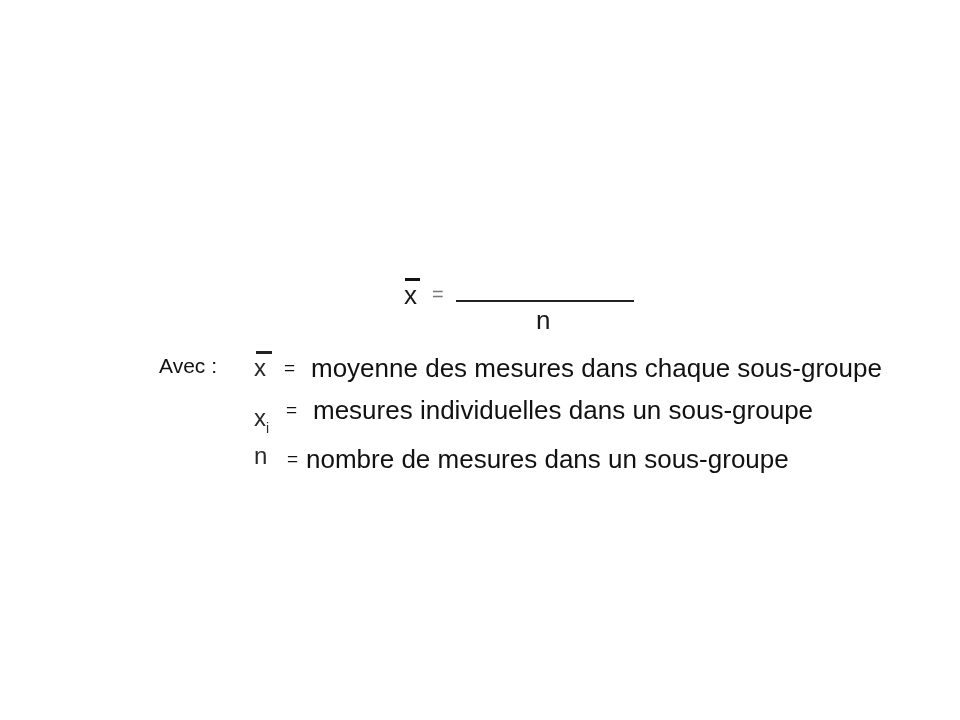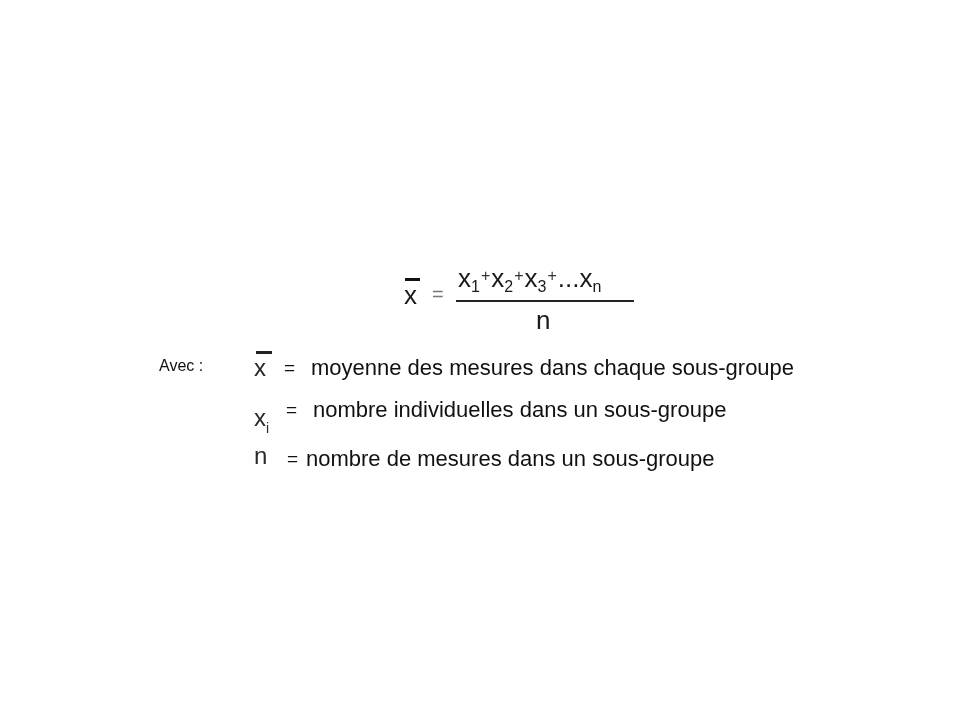--- a/index.html
+++ b/index.html
@@ -81,21 +81,21 @@
       top: 48px;
       font-size: 26px;
       line-height: 28px;
       color: #1a1a1a;
     }
 
     
     .avec {
       left: 159px;
       top: 356px;
-      font-size: 16px;
+      font-size: 21px;
       line-height: 20px;
       color: #111;
     }
     .def-row {
       left: 254px;
       height: 30px;
       white-space: nowrap;
     }
     .def-sym {
       position: absolute;
@@ -119,21 +119,21 @@
     .def-eq {
       position: absolute;
       left: 30px;
       font-size: 19px;
       line-height: 22px;
       color: #111;
     }
     .def-text {
       position: absolute;
       left: 57px;
-      font-size: 22px;
+      font-size: 26px;
       line-height: 22px;
       color: #111;
     }
 
     .row1 { top: 352px; }
     .row1 .def-sym { top: 4px; }
     .row1 .def-eq { top: 5px; }
     .row1 .def-text { top: 5px; }
 
     .row2 { top: 396px; }
@@ -146,39 +146,36 @@
     .row3 .def-eq { top: 4px; left: 33px; }
     .row3 .def-text { top: 4px; left: 52px; }
   </style>
 </head>
 <body>
 
 <div class="abs formula">
   <div class="xbar-bar"></div>
   <div class="xbar-sym">x</div>
   <div class="eq-sym">=</div>
-  <div class="numerator">
-    <span><span>x</span><sub>1</sub></span><span class="plus">+</span><span><span>x</span><sub>2</sub></span><span class="plus">+</span><span><span>x</span><sub>3</sub></span><span class="plus">+</span><span><span>...x</span><sub>n</sub></span>
-  </div>
   <div class="frac-line"></div>
   <div class="denominator">n</div>
 </div>
 
 <div class="abs avec">Avec :</div>
 
 <div class="abs def-row row1">
   <div class="def-bar"></div>
   <div class="def-sym"><span>x</span></div>
   <div class="def-eq">=</div>
   <div class="def-text">moyenne des mesures dans chaque sous-groupe</div>
 </div>
 
 <div class="abs def-row row2">
   <div class="def-sym"><span>x</span><sub>i</sub></div>
   <div class="def-eq">=</div>
-  <div class="def-text">nombre individuelles dans un sous-groupe</div>
+  <div class="def-text">mesures individuelles dans un sous-groupe</div>
 </div>
 
 <div class="abs def-row row3">
   <div class="def-sym"><span>n</span></div>
   <div class="def-eq">=</div>
   <div class="def-text">nombre de mesures dans un sous-groupe</div>
 </div>
 
 </body></html>

